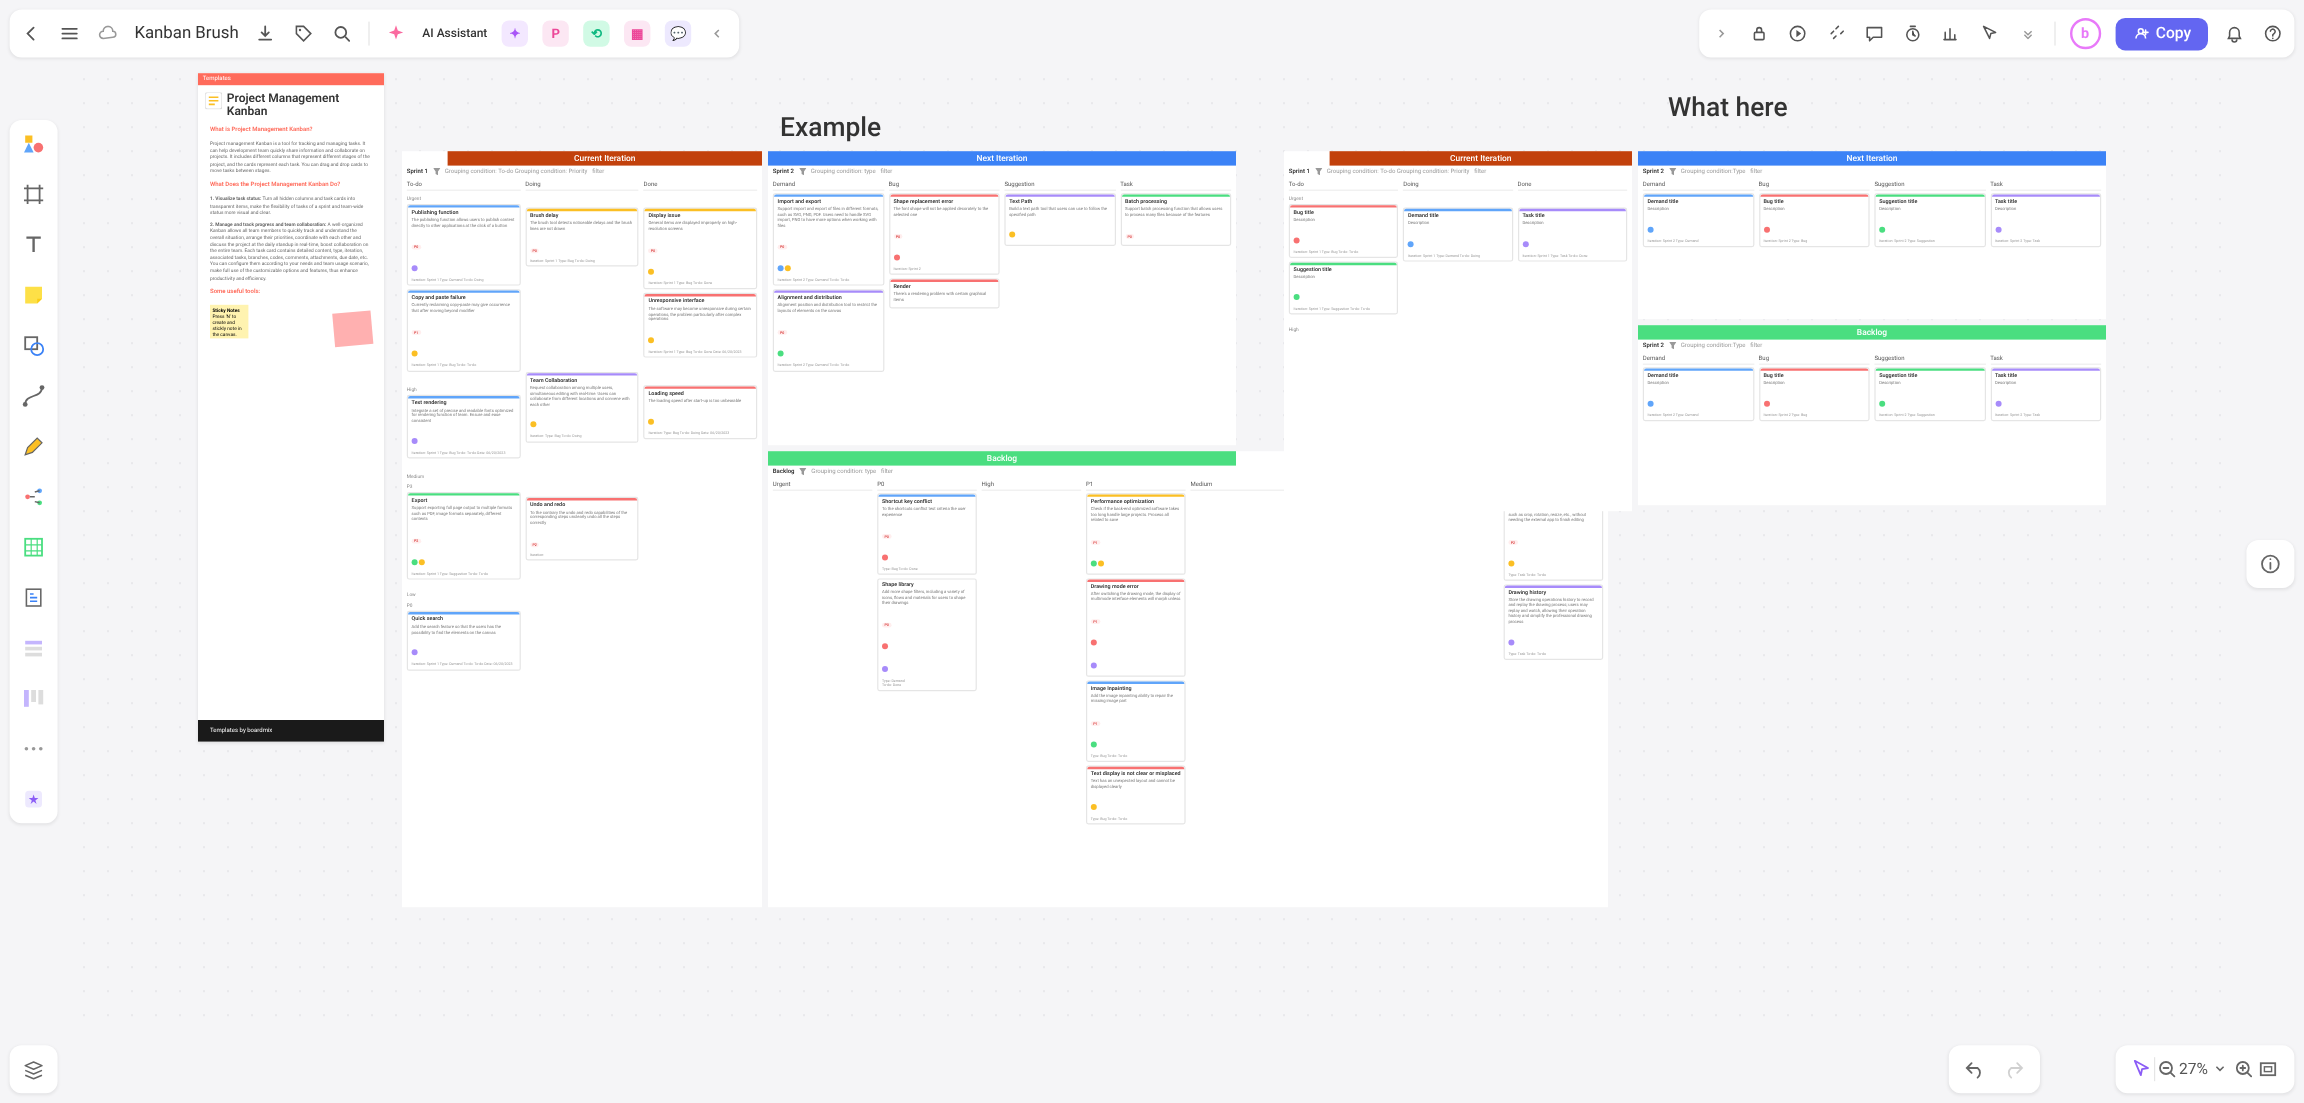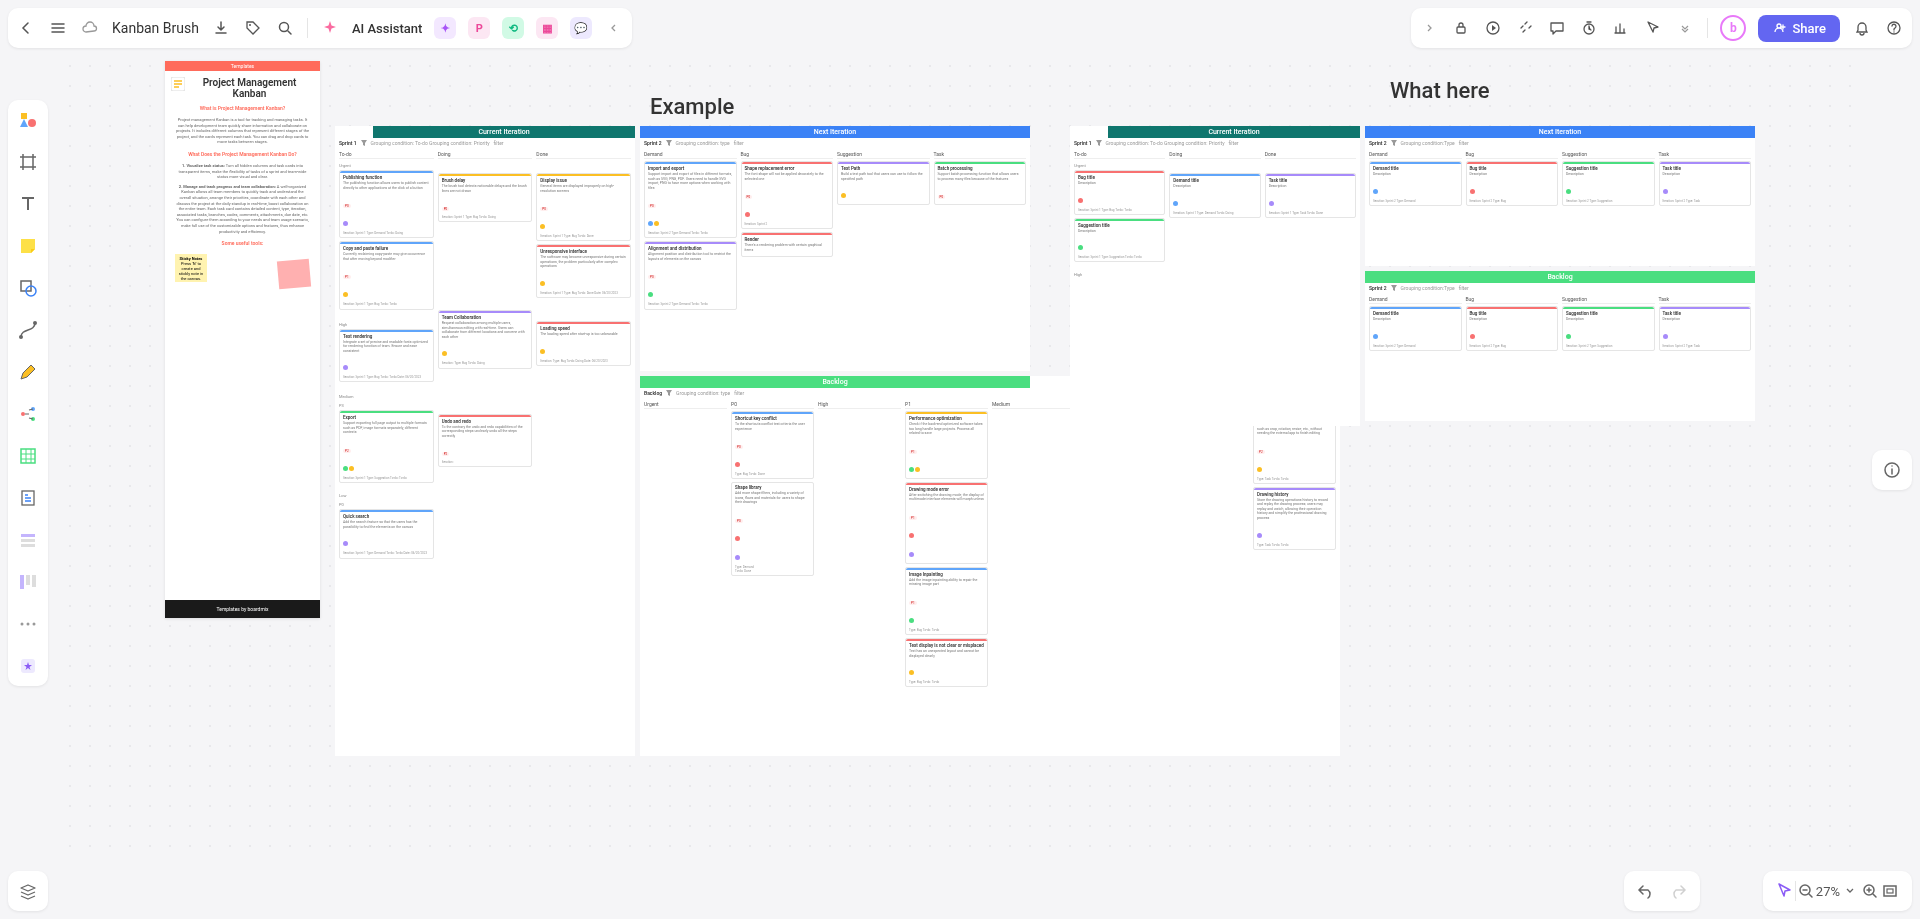--- a/index.html
+++ b/index.html
@@ -4,21 +4,21 @@
 <style>
 * { margin:0; padding:0; box-sizing:border-box; font-family:-apple-system,BlinkMacSystemFont,"Segoe UI",Roboto,sans-serif; }
 body { background:#f5f5f7; width:1920px; height:919px; overflow:hidden; position:relative; }
 
 
 .toolbar { position:absolute; top:8px; left:8px; right:8px; height:40px; display:flex; align-items:center; gap:8px; }
 .tb-left { background:#fff; border-radius:10px; height:40px; display:flex; align-items:center; padding:0 8px; gap:12px; box-shadow:0 1px 3px rgba(0,0,0,0.08); }
 .tb-right { background:#fff; border-radius:10px; height:40px; display:flex; align-items:center; padding:0 8px; gap:12px; box-shadow:0 1px 3px rgba(0,0,0,0.08); margin-left:auto; }
 .tb-icon { width:20px; height:20px; display:flex; align-items:center; justify-content:center; cursor:pointer; color:#555; }
 .tb-title { font-size:14px; color:#333; }
-.ai-text { font-size:13px; font-weight:500; color:#333; }
+.ai-text { font-size:10px; font-weight:500; color:#333; }
 .color-chip { width:22px; height:22px; border-radius:6px; display:flex; align-items:center; justify-content:center; font-size:11px; font-weight:700; }
 .share-btn { background:#6366f1; color:#fff; padding:6px 14px; border-radius:8px; font-size:13px; font-weight:500; display:flex; align-items:center; gap:6px; cursor:pointer; }
 .avatar-circle { width:26px; height:26px; border-radius:50%; border:2px solid #e879f9; background:#fff; display:flex; align-items:center; justify-content:center; font-size:12px; font-weight:700; color:#e879f9; }
 
 
 .left-tools { position:absolute; left:8px; top:100px; width:40px; background:#fff; border-radius:10px; padding:8px 0; display:flex; flex-direction:column; align-items:center; gap:18px; box-shadow:0 1px 3px rgba(0,0,0,0.08); }
 .tool-icon { width:24px; height:24px; display:flex; align-items:center; justify-content:center; cursor:pointer; color:#666; }
 
 
 .bottom-left { position:absolute; left:8px; bottom:8px; width:40px; height:40px; background:#fff; border-radius:10px; display:flex; align-items:center; justify-content:center; box-shadow:0 1px 3px rgba(0,0,0,0.08); }
@@ -30,37 +30,37 @@
 .canvas { position:absolute; top:56px; left:60px; right:60px; bottom:56px; overflow:hidden; }
 .dot-grid { position:absolute; inset:0; background-image:radial-gradient(circle,#d4d4d8 1px,transparent 1px); background-size:20px 20px; opacity:0.4; }
 
 
 .right-info { position:absolute; right:8px; top:450px; width:40px; height:40px; background:#fff; border-radius:10px; display:flex; align-items:center; justify-content:center; box-shadow:0 1px 3px rgba(0,0,0,0.08); }
 
 
 .section-label { position:absolute; font-size:22px; font-weight:500; color:#333; }
 
 
-.template-panel { position:absolute; width:155px; background:#fff; font-size:5px; box-shadow:0 1px 3px rgba(0,0,0,0.1);text-align:center; }
+.template-panel { position:absolute; width:155px; background:#fff; font-size:5px; box-shadow:0 1px 3px rgba(0,0,0,0.1); }
 .tpl-header { background:#ff6b5b; color:#fff; padding:2px 4px; font-size:5px; }
 .tpl-title { font-size:10px; font-weight:600; padding:6px 10px 2px; color:#333; }
 .tpl-section { padding:4px 10px; font-size:5px; color:#ff6b5b; font-weight:600; }
 .tpl-body { padding:2px 10px; font-size:4px; color:#666; line-height:1.4; }
 .tpl-sticky-area { padding:6px 10px; position:relative; height:50px; }
 .sticky { position:absolute; width:32px; height:28px; font-size:4px; padding:2px; }
 .sticky1 { background:#fff3b0; left:10px; top:4px; }
 .sticky2 { background:#ffb0b0; right:10px; top:10px; transform:rotate(-5deg); }
 .tpl-footer { background:#1a1a1a; color:#fff; padding:6px 10px; font-size:5px; }
 
 
 .frame { position:absolute; background:#fff; }
 
 
 .banner { color:#fff; text-align:center; font-size:7px; padding:2px 0; font-weight:500; }
-.banner-purple { background:#0f766e;margin-left:38px; }
+.banner-purple { background:#c2410c;margin-left:38px; }
 .banner-blue { background:#3b82f6; }
 .banner-green { background:#4ade80; }
 
 
 .sprint-row { font-size:5px; color:#333; padding:2px 4px; display:flex; gap:4px; align-items:center; }
 .sprint-label { font-weight:600; }
 
 
 .kanban { display:flex; gap:4px; padding:2px 4px; }
 .kcol { flex:1; min-width:0; }
@@ -190,21 +190,21 @@
           <path d="M2 3l3 3 3-3M2 6l3 3 3-3" stroke="#999" stroke-width="1.2" fill="none"></path>
         </svg>
       </div>
     <div style="width:1px;height:20px;background:#e5e5e5"></div>
     <div class="avatar-circle">b</div>
     <div class="share-btn">
         <svg width="14" height="14" viewBox="0 0 14 14">
           <path d="M7 3a2 2 0 100 4 2 2 0 000-4zM3 11a4 4 0 018 0" stroke="#fff" stroke-width="1.3" fill="none"></path>
           <path d="M11 4v4m-2-2h4" stroke="#fff" stroke-width="1.3" stroke-linecap="round"></path>
         </svg>
-        <span>Share</span>
+        <span>Copy</span>
       </div>
     <div class="tb-icon">
         <svg width="16" height="16" viewBox="0 0 16 16">
           <path d="M4 10V7a4 4 0 018 0v3l1 2H3zM6 13a2 2 0 004 0" stroke="#555" stroke-width="1.3" fill="none"></path>
         </svg>
       </div>
     <div class="tb-icon">
         <svg width="16" height="16" viewBox="0 0 16 16">
           <circle cx="8" cy="8" r="6" stroke="#555" stroke-width="1.3" fill="none"></circle>
           <path d="M6 6a2 2 0 113 2l-1 1v1M8 12h0" stroke="#555" stroke-width="1.3" fill="none" stroke-linecap="round"></path>

